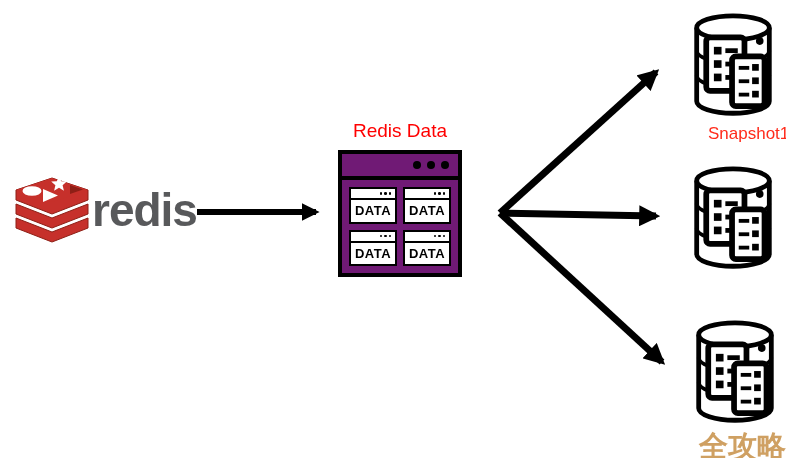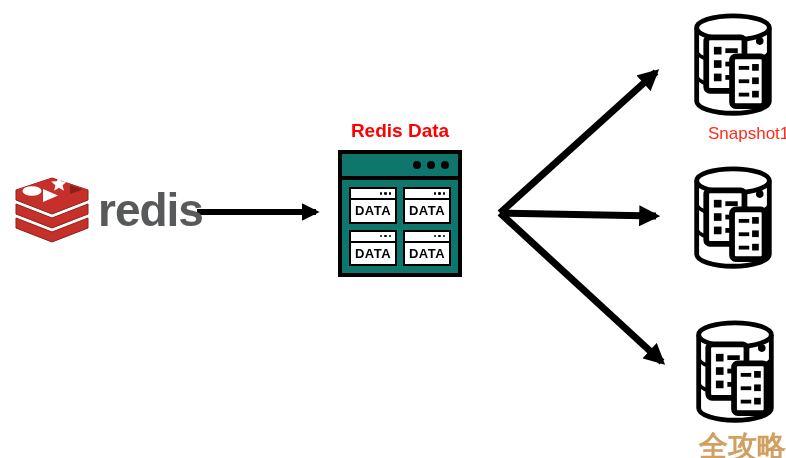--- a/index.html
+++ b/index.html
@@ -30,44 +30,44 @@
     top: 172px;
     display: flex;
     align-items: center;
   }
   .redis-logo-svg { width: 80px; height: 82px; display: block; }
   .redis-wordmark {
     font-size: 46px;
     font-weight: bold;
     color: var(--redis-gray, #58595B);
     letter-spacing: -1px;
-    margin-left: 6px;
+    margin-left: 0;
     line-height: 1;
     padding-bottom: 6px;
   }
 
   
   .center-title {
     position: absolute;
     left: 338px;
     top: 120px;
     width: 124px;
     text-align: center;
     font-size: 19px;
-    font-weight: bold;
+    font-weight: normal;
     color: var(--title-red, #FF0000);
     white-space: nowrap;
   }
   .window-box {
     position: absolute;
     left: 338px;
     top: 150px;
     width: 124px;
     height: 127px;
-    background: #0f766e;
+    background: #701a75;
     border: 4px solid #000;
   }
   .window-topbar {
     height: 26px;
     border-bottom: 4px solid #000;
     display: flex;
     align-items: center;
     justify-content: flex-end;
     padding-right: 9px;
     gap: 6px;

